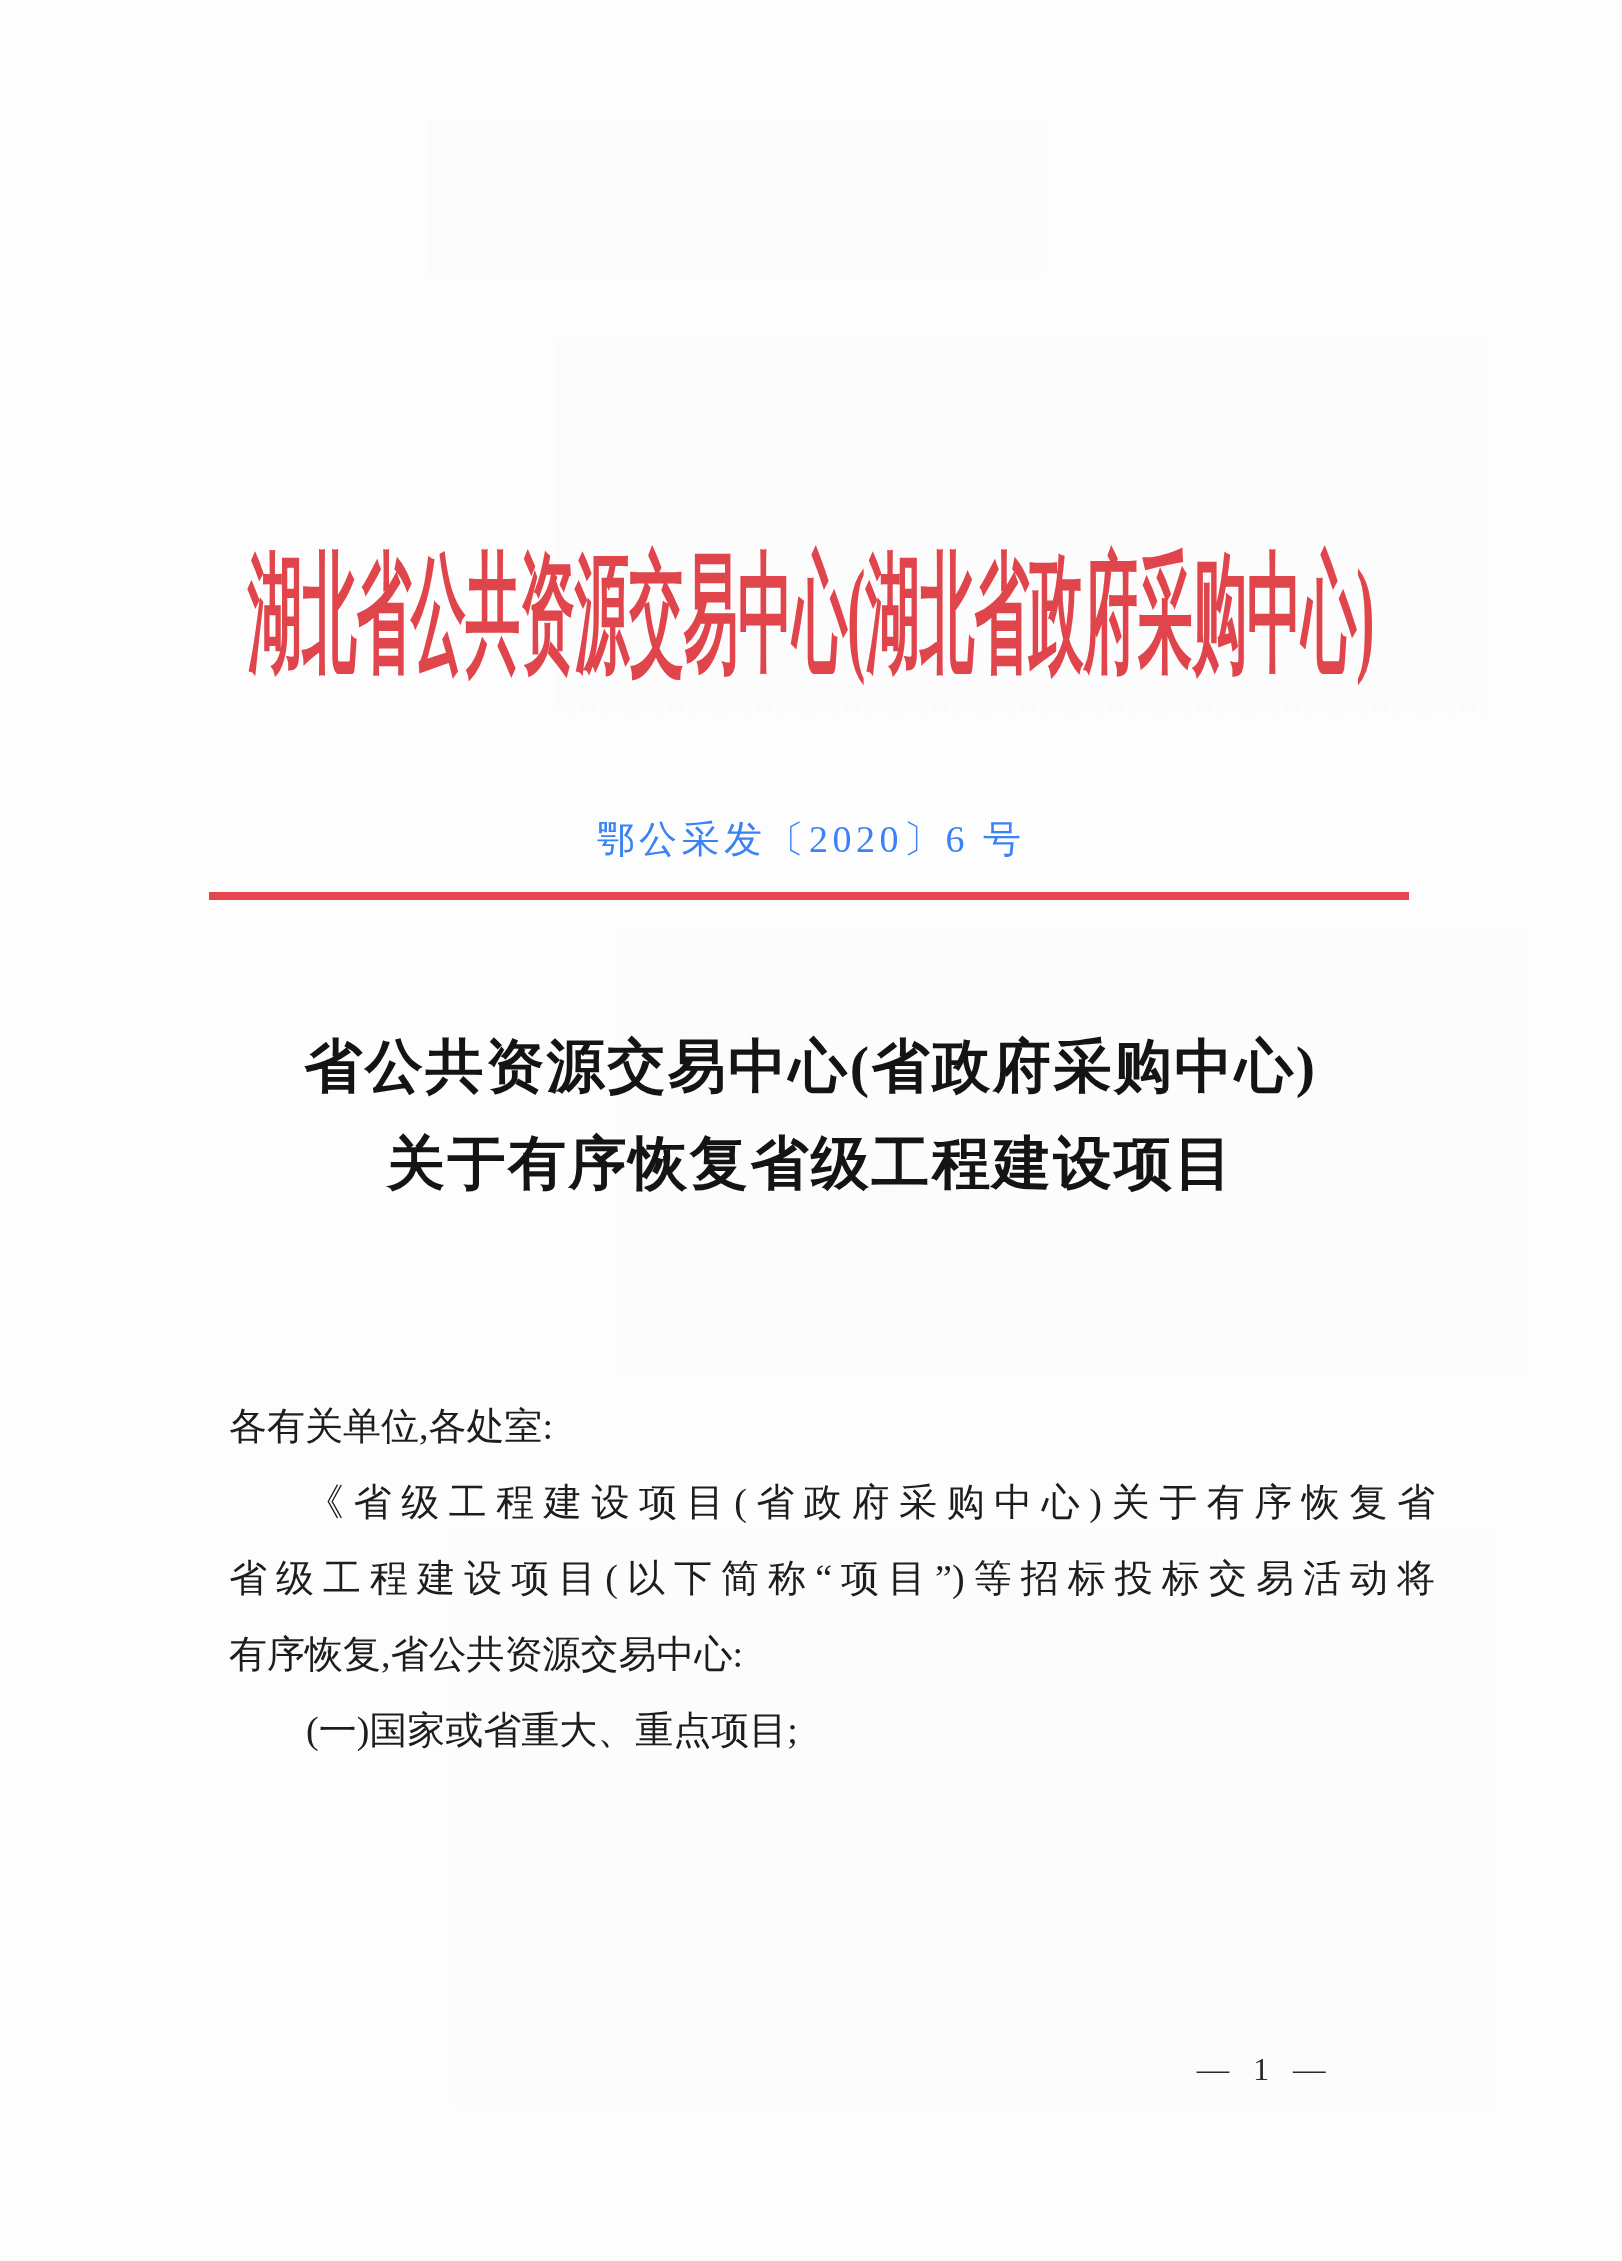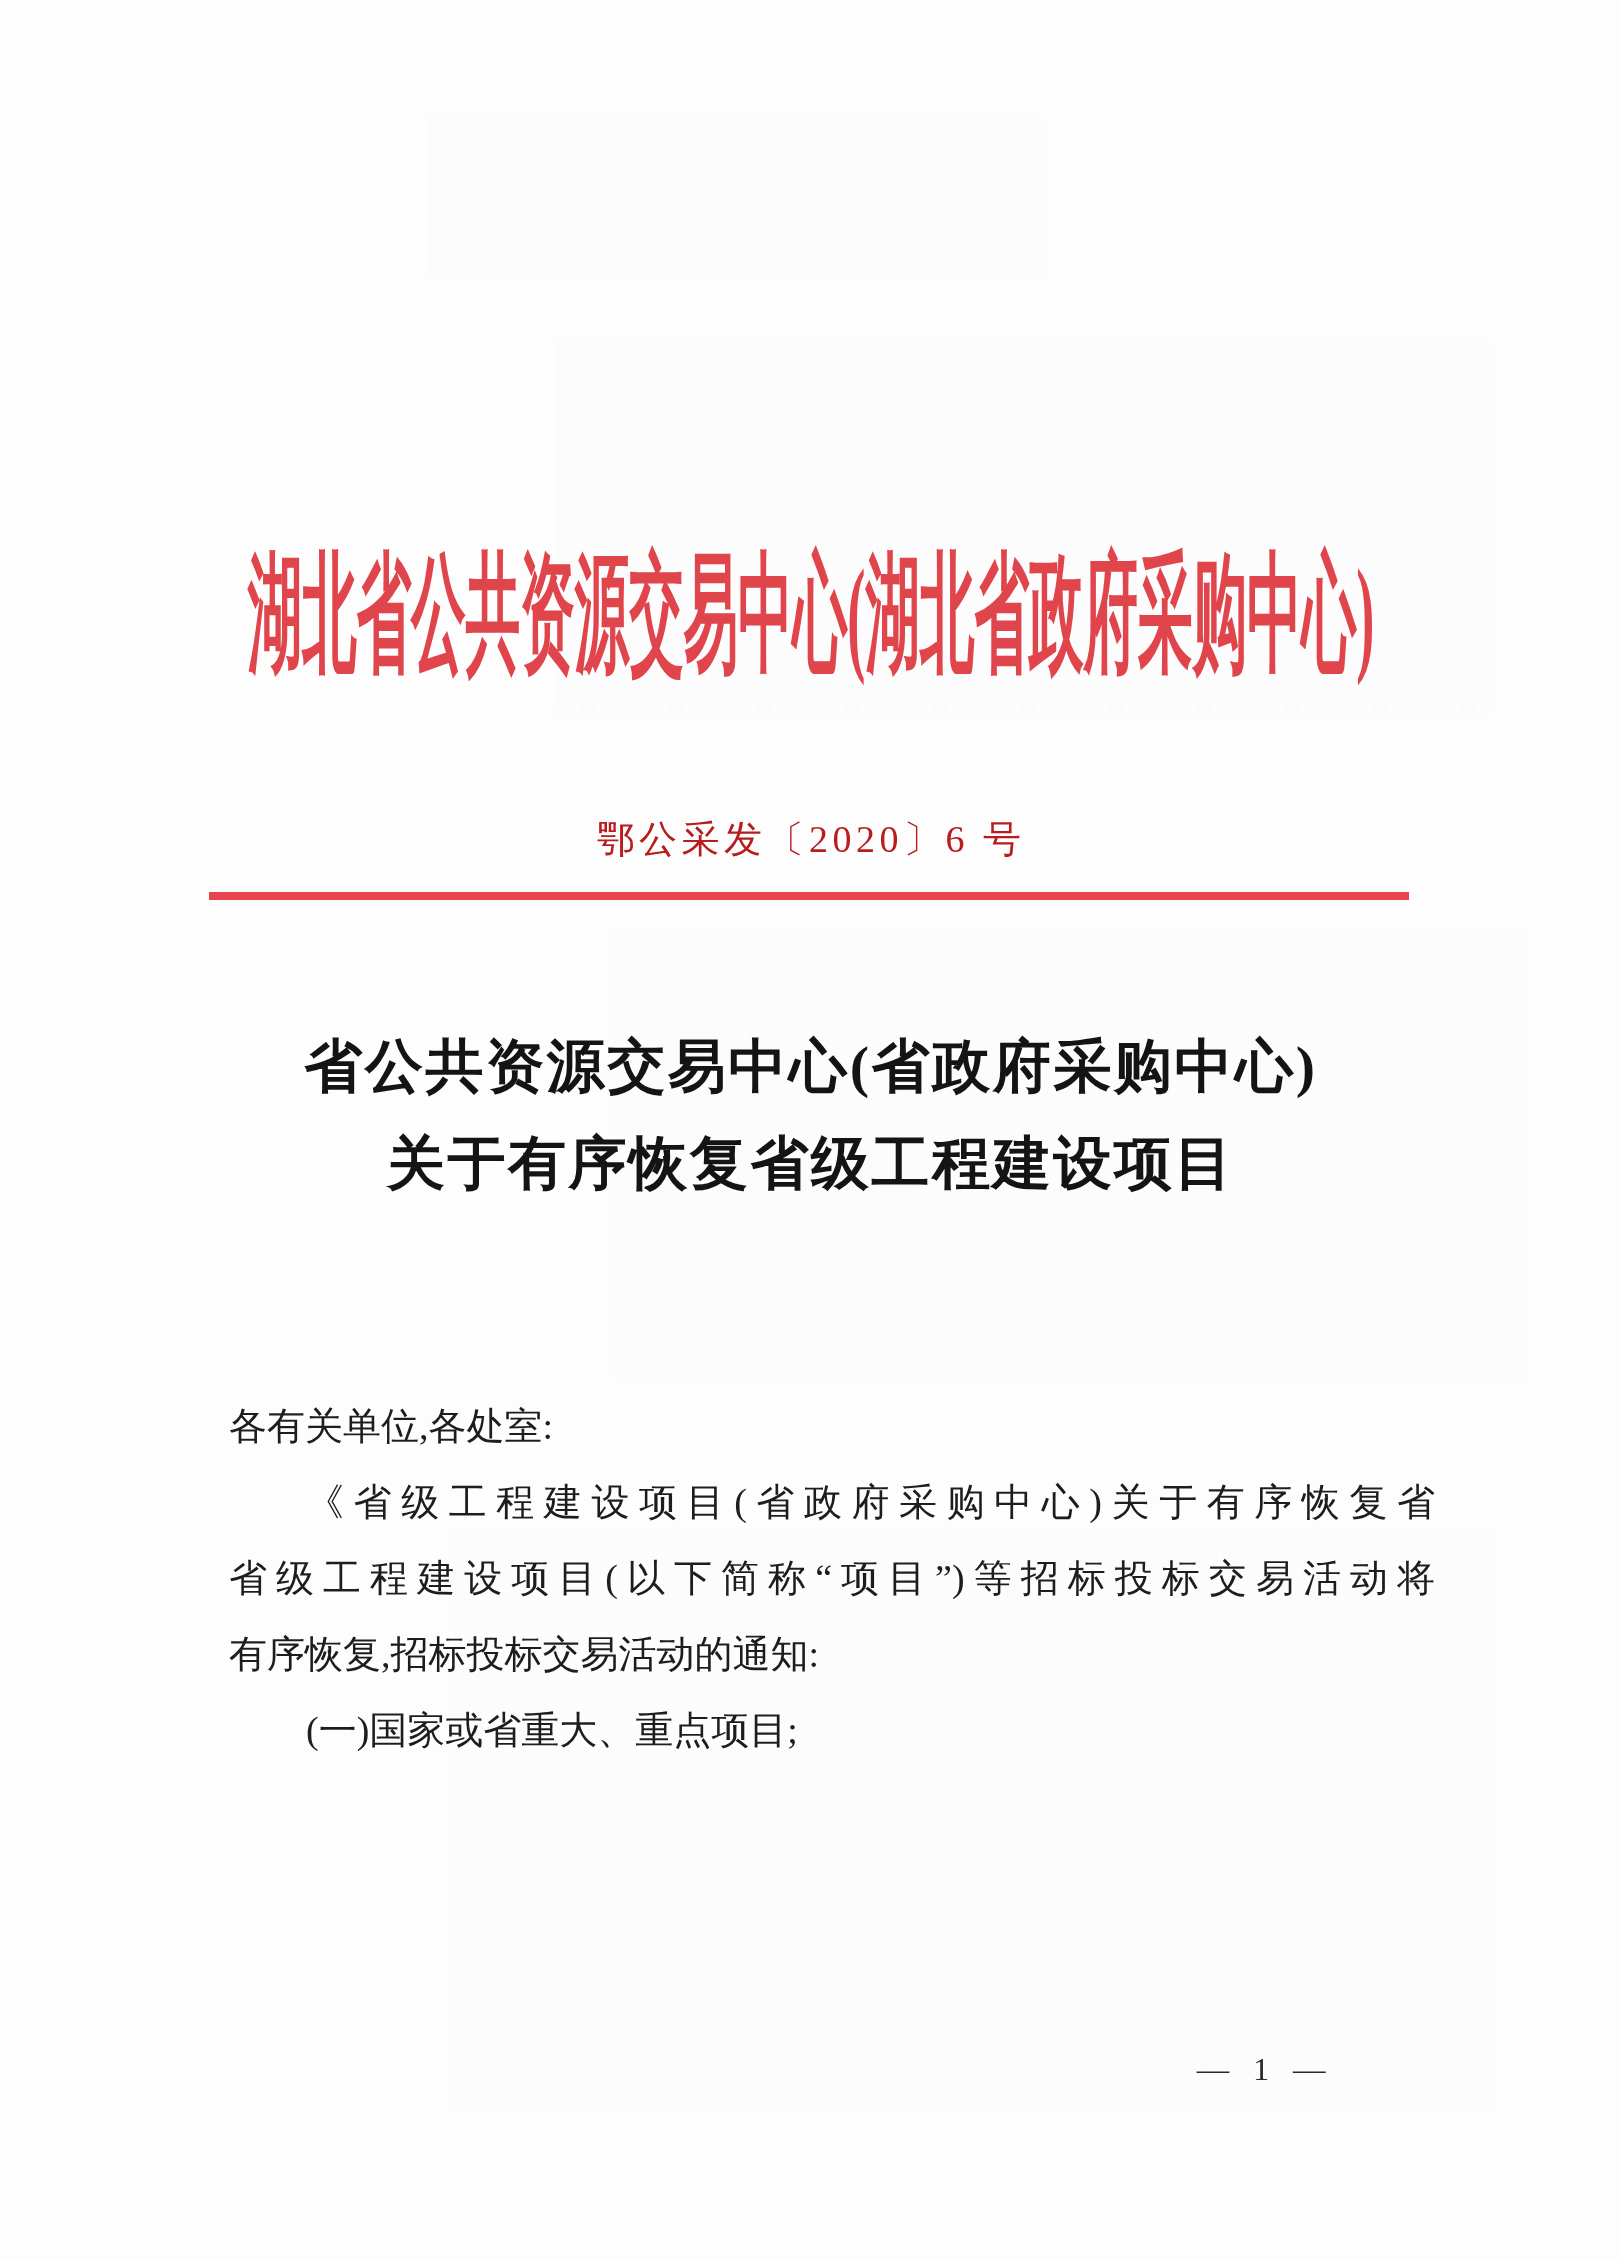--- a/index.html
+++ b/index.html
@@ -36,21 +36,21 @@
     transform: translateX(-50%) scale(0.47, 1.12);
     transform-origin: center;
   }
 
   
   .doc-number {
     position: absolute; top: 814px; left: 0; width: 100%;
     text-align: center;
     font-size: 38px;
     letter-spacing: 4.5px;
-    color: #b91c1c;
+    color: #3b82f6;
   }
 
   
   .red-rule {
     position: absolute; left: 209px; top: 892px;
     width: 1200px; height: 8.4px;
     background: #e5464e;
   }
 
   
@@ -107,18 +107,18 @@
 
 <div class="doc-title">
   <div>省公共资源交易中心(省政府采购中心)</div>
   <div>关于有序恢复省级工程建设项目</div>
 </div>
 
 <div class="doc-body">
   <div class="bline">各有关单位,各处室:</div>
   <div class="bline ind jfull">《省级工程建设项目(省政府采购中心)关于有序恢复省</div>
   <div class="bline jfull">省级工程建设项目(以下简称“项目”)等招标投标交易活动将</div>
-  <div class="bline">有序恢复,招标投标交易活动的通知:</div>
+  <div class="bline">有序恢复,省公共资源交易中心:</div>
   <div class="bline ind">(一)国家或省重大、重点项目;</div>
 </div>
 
 <div class="page-number">— 1 —</div>
 
 
 </body></html>

